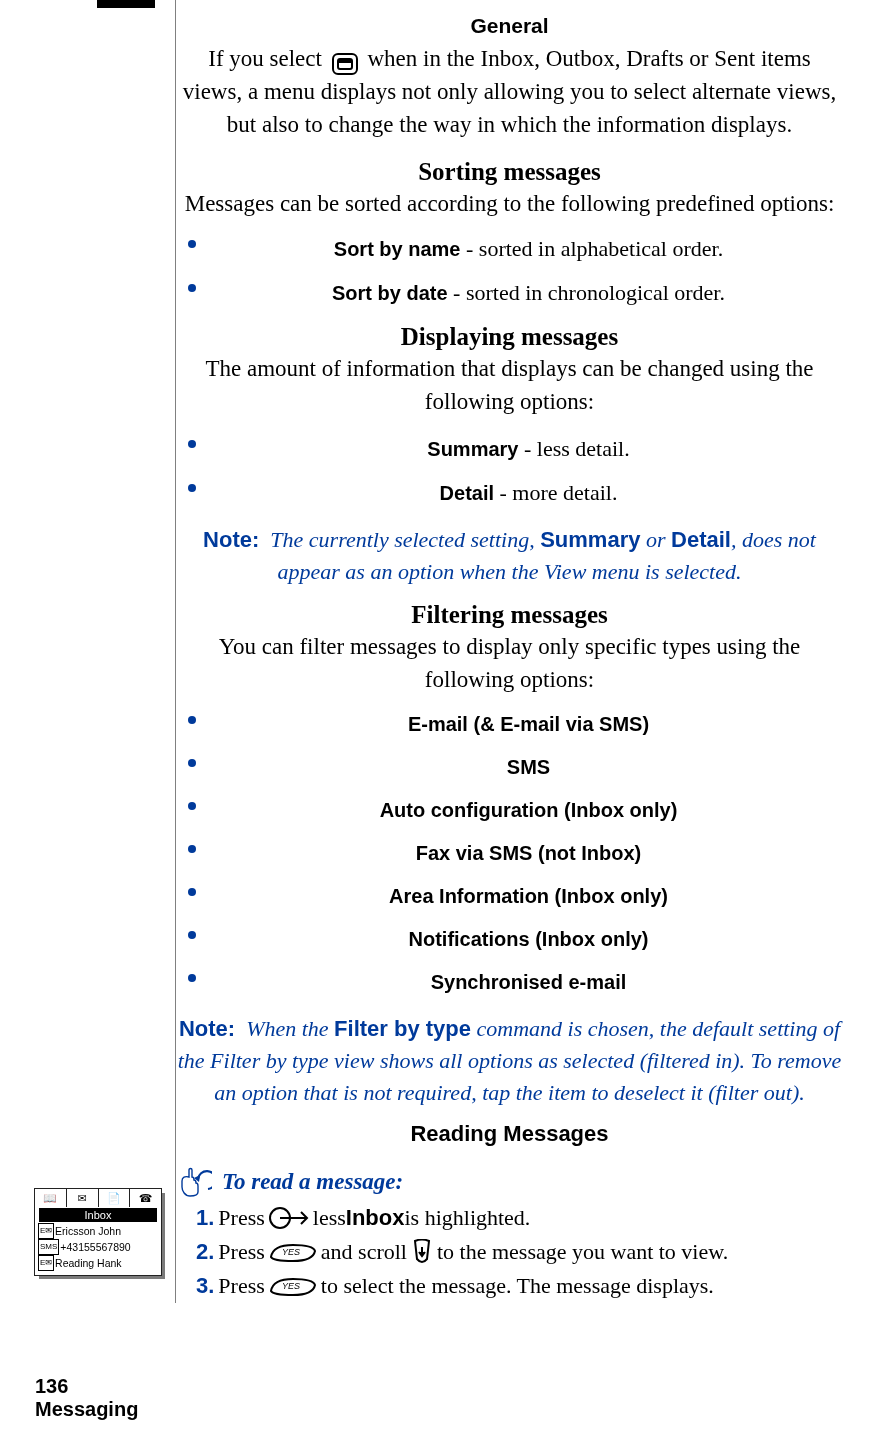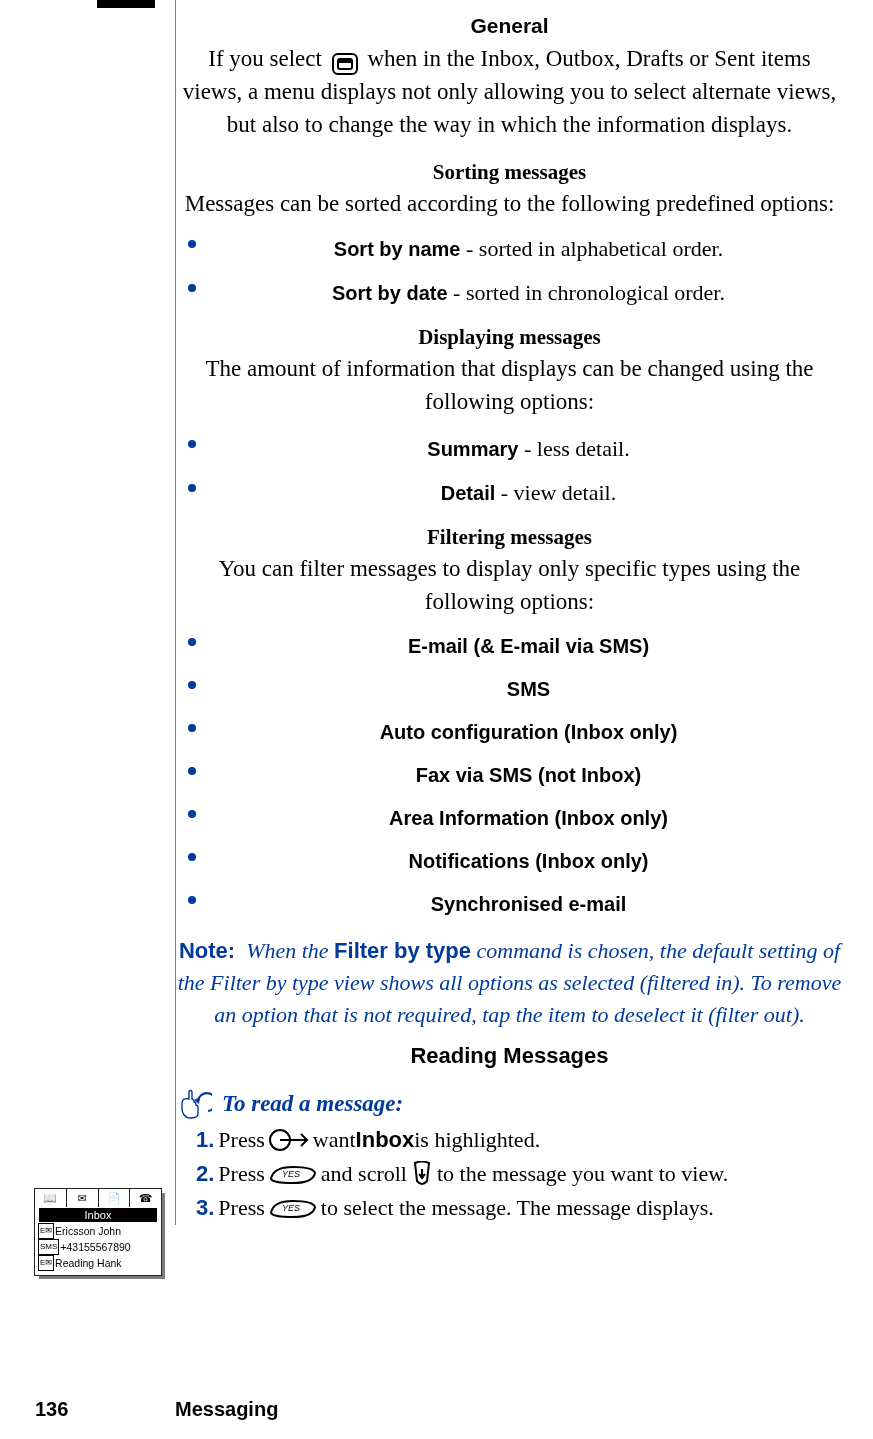--- a/index.html
+++ b/index.html
@@ -29,41 +29,41 @@
   .content {
     margin-left: 175px;
     margin-right: 30px;
     padding-top: 10px;
     border-left: 1px solid #808080;
     padding-left: 0;
   }
   .content > * { padding-left: 0; text-align: center; }
   .section { font-size: 23px; line-height: 33px; }
   .hdr-bold-sans { font-family: Arial, Helvetica, sans-serif; font-weight: bold; font-size: 21px; line-height: 32px; }
-  .hdr-bold-serif { font-family: Georgia, serif; font-weight: bold; font-size: 21px; line-height: 30px; }
+  .hdr-bold-serif { font-family: Georgia, serif; font-weight: bold; font-size: 25px; line-height: 30px; }
   p { margin: 0 0 0 0; }
   .para { margin: 0 0 16px 0; }
   .sub { margin-top: 6px; }
   ul.bul { list-style: none; margin: 4px 0 10px 0; padding: 0; }
   ul.bul li { position: relative; padding-left: 38px; margin: 14px 0; font-size: 20px; line-height: 29px; font-family: Arial, Helvetica, sans-serif; }
   ul.bul li .dot { position: absolute; left: 12px; top: 6px; width: 8px; height: 8px; border-radius: 4px; background: #003a9b; }
   ul.bul li .lbl { font-weight: bold; font-family: Arial, Helvetica, sans-serif; }
   ul.bul li .tail { font-weight: normal; font-family: Georgia, serif; font-size: 22px; }
   ul.bul li.only-bold { font-weight: bold; }
   .note-block { margin: 16px 0 12px 0; font-size: 22px; line-height: 32px; font-style: italic; color: #003a9b; }
   .note-block .note-lbl { font-family: Arial, Helvetica, sans-serif; font-weight: bold; font-style: normal; color: #003a9b; }
   .note-block .emb { font-family: Arial, Helvetica, sans-serif; font-weight: bold; font-style: normal; color: #003a9b; }
   .reading-head { font-family: Arial, Helvetica, sans-serif; font-weight: bold; font-size: 22px; margin-top: 10px; }
   .proc-title { font-family: Georgia, serif; font-weight: bold; font-style: italic; color: #003a9b; font-size: 23px; line-height: 38px; display: flex; align-items: center; gap: 6px; margin-top: 16px; }
   ol.steps { list-style: none; margin: 0; padding: 0 0 0 20px; }
   ol.steps li { font-size: 22px; line-height: 34px; display: flex; flex-wrap: wrap; align-items: center; }
   ol.steps li .num { font-family: Arial, Helvetica, sans-serif; font-weight: bold; color: #003a9b; margin-right: 4px; white-space: nowrap; }
   ol.steps li .emb { font-family: Arial, Helvetica, sans-serif; font-weight: bold; }
   .icon-inline { display: inline-flex; vertical-align: middle; margin: 0 4px; }
-  .footer { position: absolute; left: 35px; bottom: 18px; width: 800px; display: flex; align-items: baseline; font-family: Arial, Helvetica, sans-serif; font-weight: bold; font-size: 20px; }
+  .footer { position: absolute; left: 35px; bottom: 18px; width: 800px; display: flex; align-items: baseline; font-family: Arial, Helvetica, sans-serif; font-weight: bold; font-size: 20px; flex-direction: column; }
   .footer .pnum { width: 140px; }
   .footer .chap { }
   
   .phone-thumb {
     position: absolute;
     left: 34px;
     top: 1188px;
     width: 126px;
     height: 86px;
     background: #fff;
@@ -109,23 +109,26 @@
     <p class="section">Messages can be sorted according to the following predefined options:</p>
     <ul class="bul">
       <li><span class="dot"></span><span class="lbl">Sort by name</span><span class="tail"> - sorted in alphabetical order.</span></li>
       <li><span class="dot"></span><span class="lbl">Sort by date</span><span class="tail"> - sorted in chronological order.</span></li>
     </ul>
 
     <p class="hdr-bold-serif">Displaying messages</p>
     <p class="section para">The amount of information that displays can be changed using the following options:</p>
     <ul class="bul">
       <li><span class="dot"></span><span class="lbl">Summary</span><span class="tail"> - less detail.</span></li>
-      <li><span class="dot"></span><span class="lbl">Detail</span><span class="tail"> - view detail.</span></li>
+      <li><span class="dot"></span><span class="lbl">Detail</span><span class="tail"> - more detail.</span></li>
     </ul>
 
+    <p class="note-block">
+      <span class="note-lbl">Note:</span>&nbsp;&nbsp;<span>The currently selected setting, </span><span class="emb">Summary</span><span> or </span><span class="emb">Detail</span><span>, does not appear as an option when the View menu is selected.</span>
+    </p>
 
     <p class="hdr-bold-serif">Filtering messages</p>
     <p class="section">You can filter messages to display only specific types using the following options:</p>
     <ul class="bul">
       <li class="only-bold"><span class="dot"></span><span>E-mail (&amp; E-mail via SMS)</span></li>
       <li class="only-bold"><span class="dot"></span><span>SMS</span></li>
       <li class="only-bold"><span class="dot"></span><span>Auto configuration (Inbox only)</span></li>
       <li class="only-bold"><span class="dot"></span><span>Fax via SMS (not Inbox)</span></li>
       <li class="only-bold"><span class="dot"></span><span>Area Information (Inbox only)</span></li>
       <li class="only-bold"><span class="dot"></span><span>Notifications (Inbox only)</span></li>
@@ -150,21 +153,21 @@
     <ol class="steps">
       <li>
         <span class="num">1.</span>
         <span>Press </span>
         <span class="icon-inline">
           <svg width="40" height="22" viewBox="0 0 40 22">
               <ellipse cx="11" cy="11" rx="10" ry="10" fill="none" stroke="#000" stroke-width="2"></ellipse>
               <path d="M11 11 L38 11 M32 5 L38 11 L32 17" fill="none" stroke="#000" stroke-width="2"></path>
             </svg>
         </span>
-        <span> want </span>
+        <span> less </span>
         <span class="emb">Inbox</span>
         <span> is highlighted.</span>
       </li>
       <li>
         <span class="num">2.</span>
         <span>Press </span>
         <span class="icon-inline">
           <svg width="48" height="22" viewBox="0 0 48 22">
               <path d="M2 16 Q4 4 24 4 Q44 4 46 10 Q44 20 24 20 Q4 20 2 16 Z" fill="none" stroke="#000" stroke-width="2"></path>
               <text x="22" y="14" font-family="Arial" font-size="9" font-style="italic" text-anchor="middle">YES</text>

